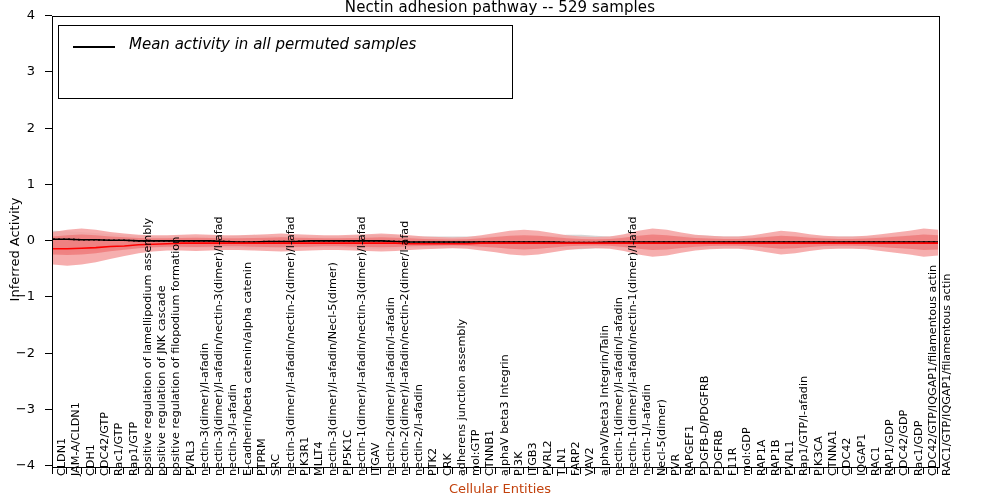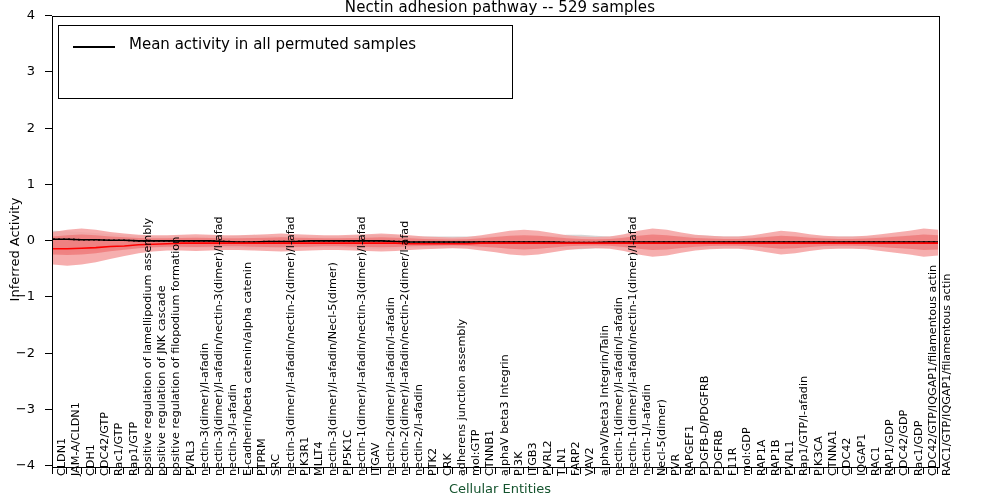--- a/index.html
+++ b/index.html
@@ -23,40 +23,40 @@
   .ytick i{position:absolute;left:0;top:-1px;width:7px;height:1px;background:#000;display:block;}
   .ytick span{position:absolute;right:10px;top:-9px;font-size:13px;color:#000;white-space:nowrap;text-align:right;}
 
   #ylabel{
     position:absolute;left:-86px;top:242px;width:200px;text-align:center;
     font-size:13px;color:#000;transform:rotate(-90deg);transform-origin:center center;
   }
 
   #xlabel{
     position:absolute;left:0;top:481px;width:1000px;text-align:center;
-    font-size:13px;color:#14532d;
+    font-size:13px;color:#c2410c;
   }
 
   
   #xticks{position:absolute;left:0;top:468px;width:1000px;height:0;}
   .xt{position:absolute;top:0;width:1px;height:6px;background:#000;}
   #xlabels{position:absolute;left:0;top:0;width:1000px;height:500px;pointer-events:none;}
   .xl{
     position:absolute;font-size:11.2px;color:#000;white-space:nowrap;
     transform:rotate(-90deg);transform-origin:left top;line-height:1;
   }
 
   
   #legend{
     position:absolute;left:58px;top:25px;width:455px;height:74px;
     border:1px solid #000;background:#fff;box-sizing:border-box;z-index:40;
   }
   .lgrow{position:absolute;left:0;width:455px;height:30px;}
   .lgline{position:absolute;left:14px;top:14px;width:42px;height:2px;}
-  .lgtext{position:absolute;left:70px;top:3px;font-size:15px;color:#000;white-space:nowrap;}
+  .lgtext{position:absolute;left:70px;top:3px;font-size:15px;color:#000;white-space:nowrap;font-style:italic;}
 </style>
 </head>
 <body>
 
 <div id="fig">
 
   <div id="title">Nectin adhesion pathway -- 529 samples</div>
 
   <div id="axes">
     <svg id="plotsvg" viewBox="0 0 886 450" preserveAspectRatio="none">

